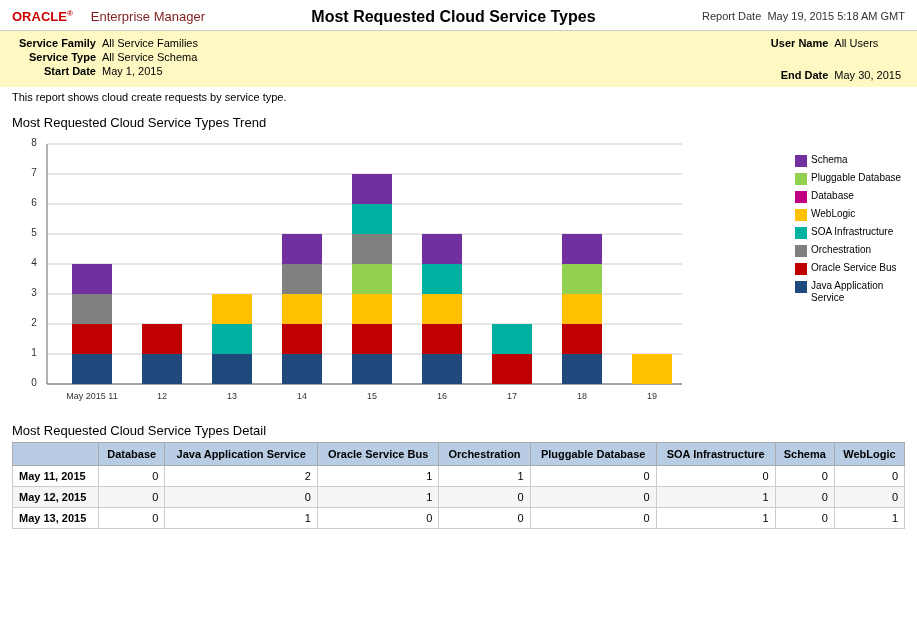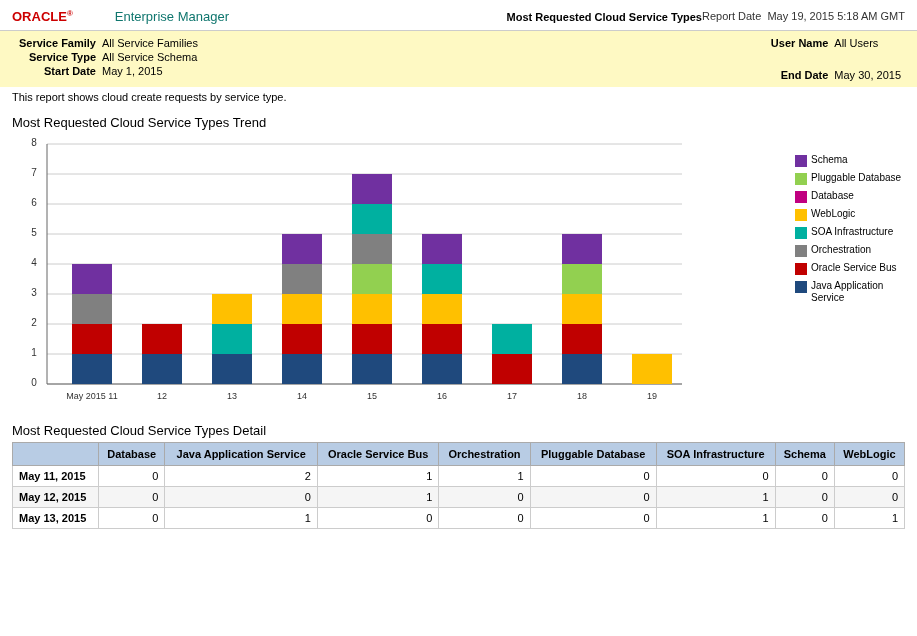--- a/index.html
+++ b/index.html
@@ -1,22 +1,22 @@
 <!DOCTYPE html>
 <html><head>
   <meta charset="utf-8">
   <style>
     * { box-sizing: border-box; margin: 0; padding: 0; }
     body { font-family: Arial, sans-serif; font-size: 12px; background: #fff; color: #000; width: 917px; }
 
     
     .header { display: flex; align-items: center; padding: 8px 12px 4px 12px; border-bottom: 1px solid #ccc; }
     .oracle-logo { font-size: 13px; font-weight: bold; color: #c00; margin-right: 6px; }
-    .em-text { font-size: 13px; color: #0f766e; margin-left: 36px; }
-    .report-title { flex: 1; text-align: right; font-size: 11px; font-weight: bold; color: #000; }
+    .em-text { font-size: 13px; color: #7f1d1d; }
+    .report-title { flex: 1; text-align: center; font-size: 16px; font-weight: bold; color: #000; }
     .report-meta { font-size: 11px; text-align: right; color: #333; line-height: 1.6; }
 
     
     .filter-bar { background: #fef9c3; padding: 6px 16px; display: flex; justify-content: space-between; }
     .filter-left, .filter-right { display: flex; flex-direction: column; gap: 2px; }
     .filter-row { display: flex; gap: 6px; }
     .filter-label { font-weight: bold; font-size: 11px; min-width: 80px; text-align: right; }
     .filter-value { font-size: 11px; }
 
     
@@ -42,21 +42,21 @@
     table tbody tr { background: #fff; }
     table tbody tr:nth-child(even) { background: #f5f5f5; }
     table tbody td { padding: 4px 6px; border: 1px solid #ccc; text-align: right; }
     table tbody td:first-child { text-align: left; font-weight: bold; }
     .col-header { text-align: center !important; vertical-align: bottom; }
   </style>
 </head>
 <body>
 
 <div class="header">
-  <div style="display:flex;align-items:center;min-width:180px;">
+  <div style="display:flex;align-items:center;min-width:180px;gap:12px;">
     <span class="oracle-logo">ORACLE<sup style="font-size:8px;color:#c00">®</sup></span>
     <span class="em-text">Enterprise Manager</span>
   </div>
   <div class="report-title">Most Requested Cloud Service Types</div>
   <div class="report-meta">
     <div>
       <span>Report Date</span>&nbsp;
       <span>May 19, 2015 5:18 AM GMT</span>
     </div>
   </div>

